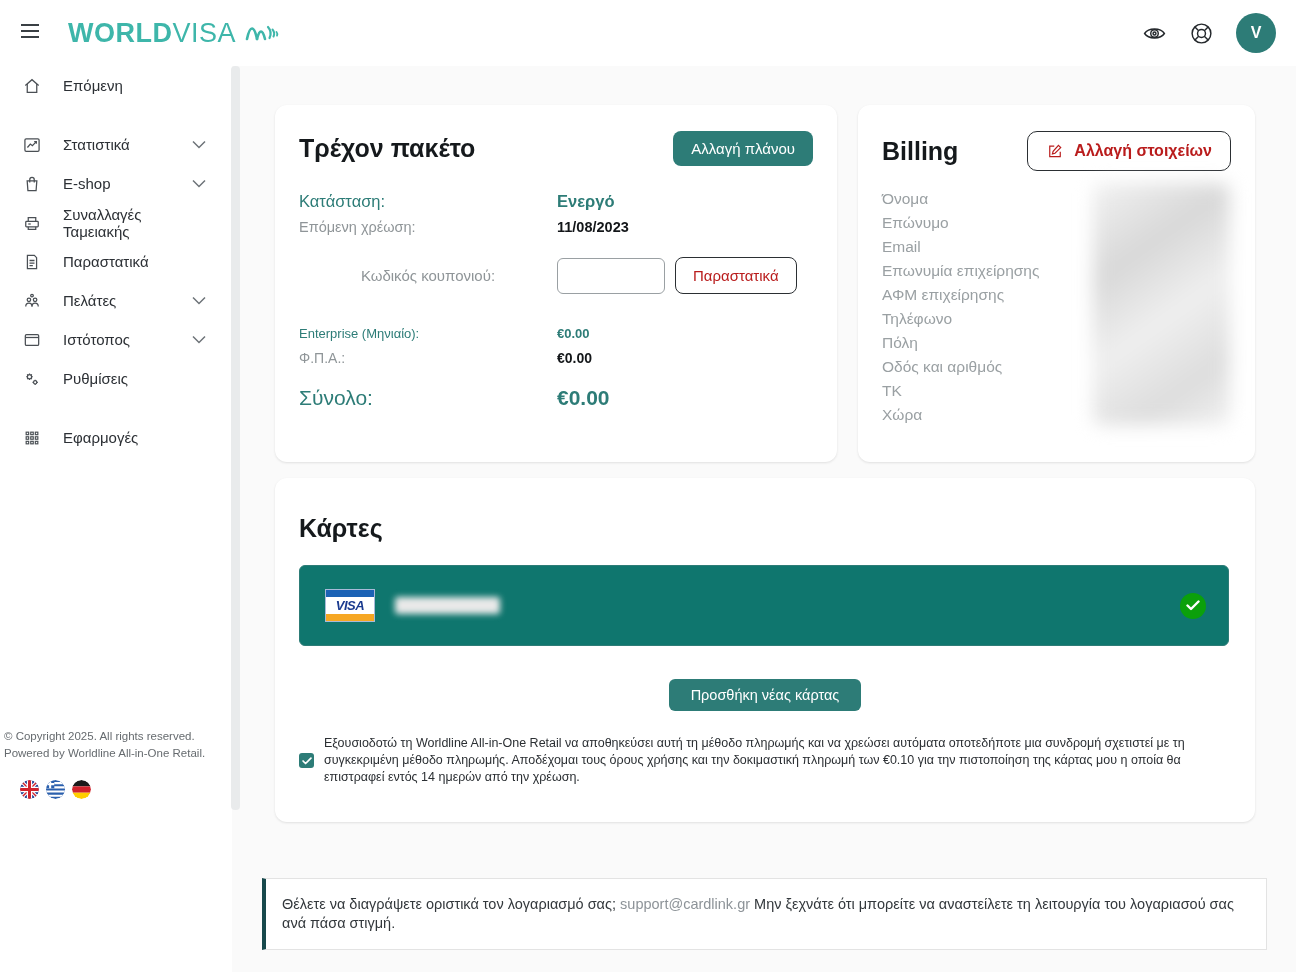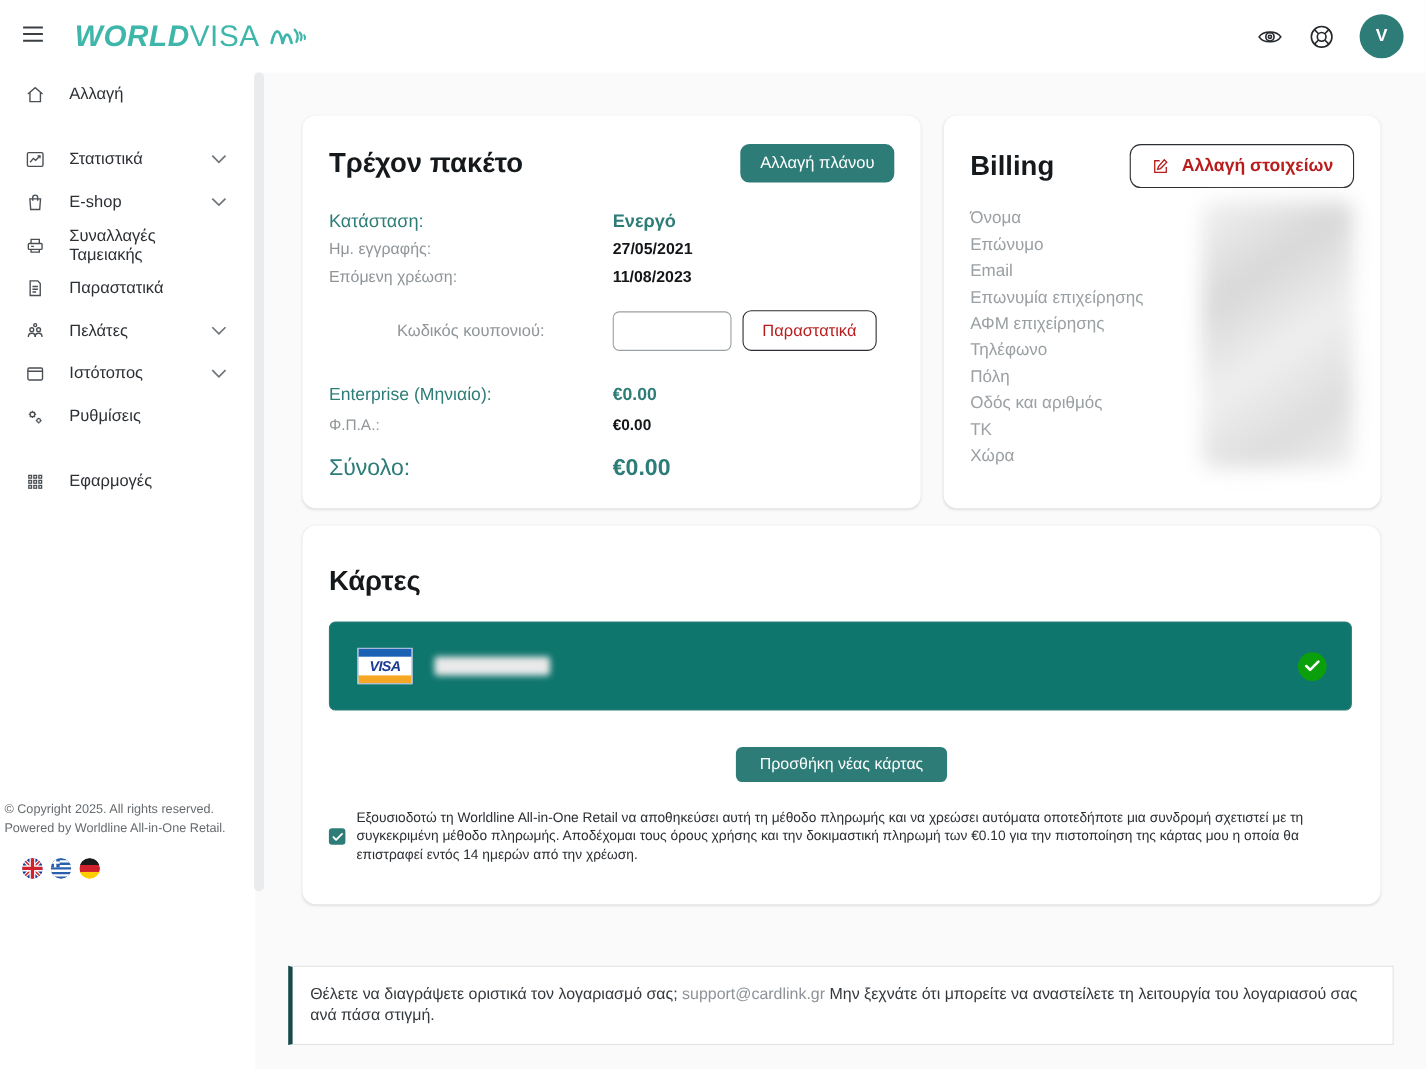--- a/index.html
+++ b/index.html
@@ -3,21 +3,21 @@
 <meta charset="utf-8">
 <style>
   * { margin:0; padding:0; box-sizing:border-box; }
   html,body { width:1296px; height:972px; font-family:"Liberation Sans", sans-serif; background:#fafafa; }
   .page { position:relative; width:1296px; height:972px; overflow:hidden; background:#fafafa; }
 
   
   .header { position:absolute; top:0; left:0; width:1296px; height:66px; background:#ffffff; z-index:5; display:flex; align-items:center; }
   .hamburger { margin-left:20px; cursor:pointer; color:#3a3f44; }
   .logo { display:flex; align-items:center; margin-left:28px; }
-  .logo-word { font-size:27px; font-weight:800; color:#3eb6aa; letter-spacing:.5px;font-style:italic; }
+  .logo-word { font-size:27px; font-weight:800; color:#3eb6aa; letter-spacing:.5px; }
   .logo-line { font-size:27px; font-weight:300; color:#3eb6aa; letter-spacing:.5px; }
   .logo-mark { margin-left:8px; }
   .header-right { margin-left:auto; display:flex; align-items:center; gap:22px; margin-right:20px; }
   .hd-icon { color:#24282c; cursor:pointer; display:flex; }
   .avatar { width:40px; height:40px; border-radius:50%; background:#2d7c77; color:#fff; font-size:16px; font-weight:700;
             display:flex; align-items:center; justify-content:center; cursor:pointer; }
 
   
   .sidebar { position:absolute; top:66px; left:0; width:232px; height:906px; background:#ffffff; z-index:4; }
   .side-scrollbar { position:absolute; top:66px; left:231px; width:9px; height:744px; background:#e9ebec; border-radius:4px; z-index:6; }
@@ -52,21 +52,21 @@
   .pkg-label { width:258px; flex:0 0 258px; }
   .teal-txt { color:#2d7c77; }
   .gray-txt { color:#8f9598; }
   .dark-bold { color:#131619; font-weight:700; }
   .row-status { font-size:16.5px; margin-bottom:8px; }
   .row-status .pkg-value { font-weight:700; }
   .row-date { font-size:14.5px; margin-bottom:9px; }
   .row-coupon { display:flex; align-items:center; margin-top:22px; }
   .coupon-input { width:108px; height:36px; border:1px solid #9aa0a3; border-radius:6px; background:#fff; font-size:14px; padding:0 8px; }
   .row-coupon .btn-outline { margin-left:10px; height:37px; padding:7px 17px; }
-  .row-plan { font-size:16px; margin-top:32px; }
+  .row-plan { font-size:13px; margin-top:32px; }
   .row-plan .pkg-value { font-weight:700; }
   .row-vat { font-size:14px; margin-top:9px; }
   .row-total { font-size:21px; margin-top:20px; }
   .row-total .pkg-value { font-weight:700; }
 
   .bill-fields { margin-top:16px; position:relative; }
   .bill-field { font-size:15.5px; line-height:24px; color:#9aa0a3; }
   .bill-blur { position:absolute; right:1px; top:-4px; width:137px; height:242px; border-radius:10px;
                background:linear-gradient(145deg,#f2f2f2 0%,#d8d8d8 30%,#efefef 55%,#dddddd 80%,#f1f1f1 100%);
                filter:blur(9px); }
@@ -142,21 +142,21 @@
 
   <div class="sidebar">
     <div class="nav">
       <div class="nav-item gap-after">
         <span class="nav-ic">
           <svg viewBox="0 0 24 24" fill="none" stroke="currentColor" stroke-width="1.5">
               <path d="M4 11.4 L12 4.4 L20 11.4"></path>
               <path d="M6.3 9.6 V19.6 H17.7 V9.6"></path>
             </svg>
         </span>
-        <span class="nav-label">Αλλαγή</span>
+        <span class="nav-label">Επόμενη</span>
       </div>
       <div class="nav-item">
         <span class="nav-ic">
           <svg viewBox="0 0 24 24" fill="none" stroke="currentColor" stroke-width="1.5">
               <rect x="3.5" y="4.5" width="17" height="15" rx="1.5"></rect>
               <polyline points="6.5,15 10,10.8 12.5,12.8 17.2,8"></polyline>
               <polyline points="14.6,8 17.2,8 17.2,10.6"></polyline>
             </svg>
         </span>
         <span class="nav-label">Στατιστικά</span>
@@ -319,24 +319,20 @@
     <div class="head-row">
       <div class="card-title">Τρέχον πακέτο</div>
       <button class="btn-teal">Αλλαγή πλάνου</button>
     </div>
     <div class="pkg-rows">
       <div class="pkg-row row-status">
         <span class="pkg-label teal-txt">Κατάσταση:</span>
         <span class="pkg-value teal-txt">Ενεργό</span>
       </div>
       <div class="pkg-row row-date">
-        <span class="pkg-label gray-txt">Ημ. εγγραφής:</span>
-        <span class="pkg-value dark-bold">27/05/2021</span>
-      </div>
-      <div class="pkg-row row-date">
         <span class="pkg-label gray-txt">Επόμενη χρέωση:</span>
         <span class="pkg-value dark-bold">11/08/2023</span>
       </div>
       <div class="row-coupon">
         <span class="pkg-label gray-txt" style="font-size:15px;text-align:center;">Κωδικός κουπονιού:</span>
         <input class="coupon-input" type="text" value="" style="">
         <button class="btn-outline">Παραστατικά</button>
       </div>
       <div class="pkg-row row-plan">
         <span class="pkg-label teal-txt">Enterprise (Μηνιαίο):</span>

